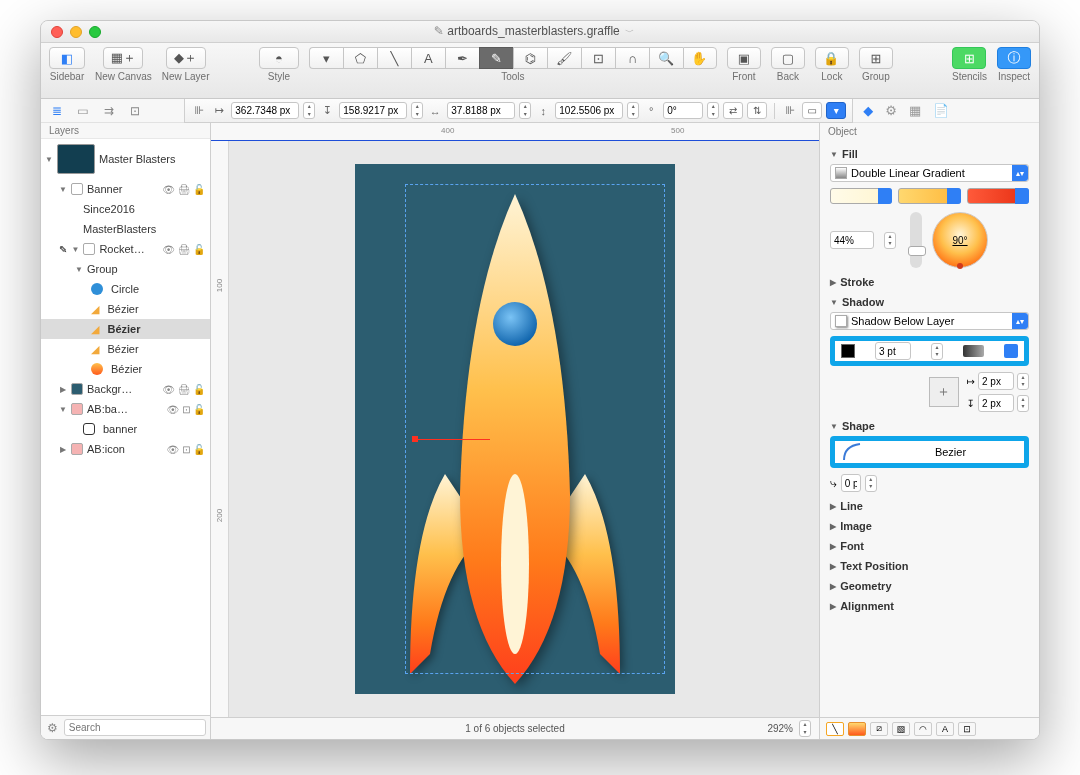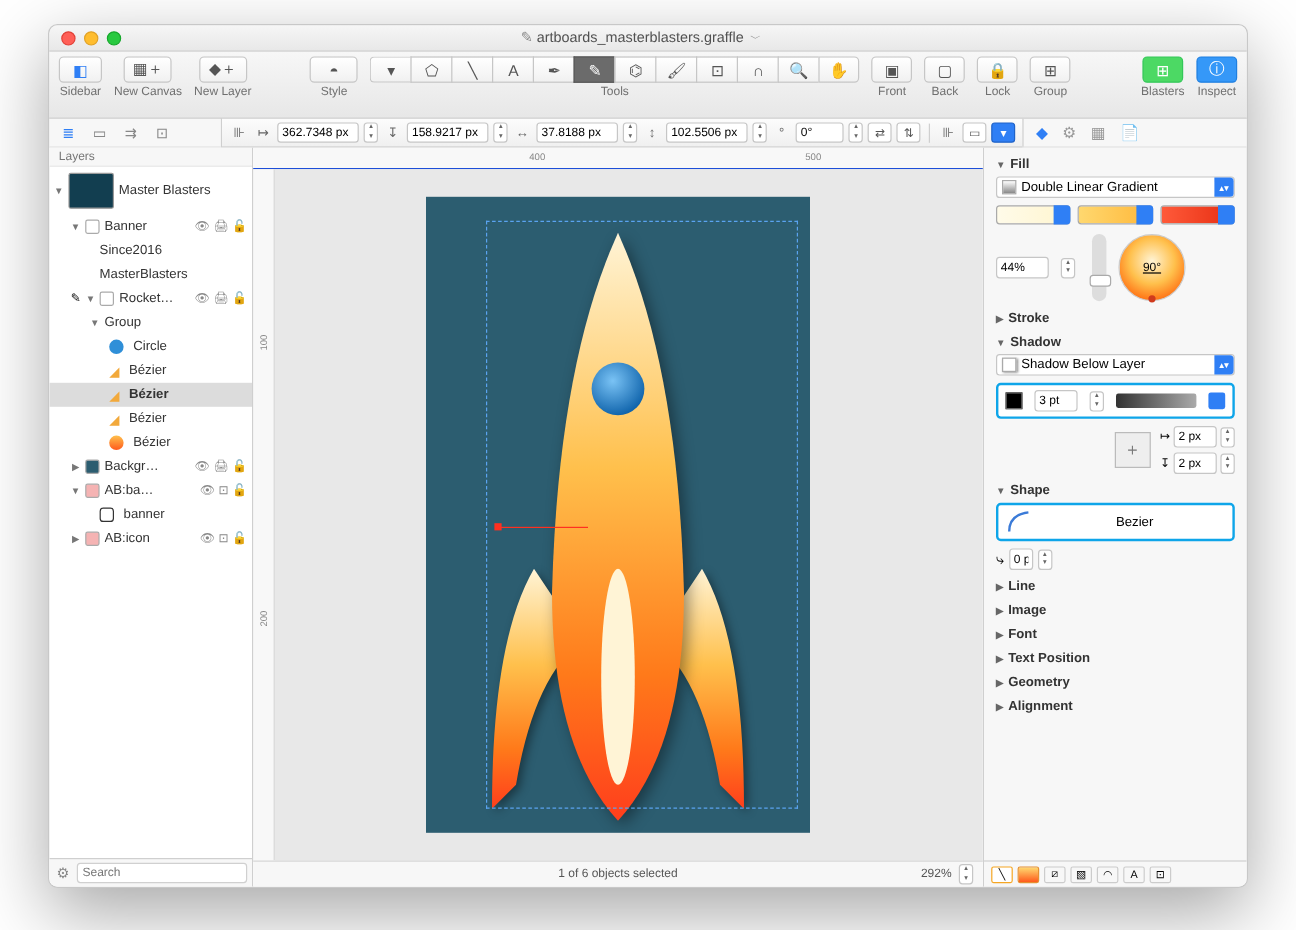--- a/index.html
+++ b/index.html
@@ -69,21 +69,21 @@
 .sect-content { padding-top: 4px; }
 .select-like { height: 18px; border: 1px solid #c6c6c6; border-radius: 3px; background: #fff; display: flex; align-items: center; padding: 0 4px; font-size: 11px; position: relative; }
 .select-like .selcap { position: absolute; right: 0; top: 0; height: 100%; width: 16px; background: #2f7ff5; border-radius: 0 3px 3px 0; color: #fff; font-size: 8px; display: flex; flex-direction: column; justify-content: center; align-items: center; }
 .swatch-row { display: flex; gap: 6px; margin-top: 6px; }
 .swatch { flex: 1; height: 16px; border: 1px solid #aaa; border-radius: 3px; position: relative; }
 .swatch .scap { position: absolute; right: -1px; top: -1px; height: 16px; width: 14px; background: #2f7ff5; border-radius: 0 3px 3px 0; }
 .angle-area { display: flex; align-items: center; gap: 10px; margin-top: 8px; }
 .angle-wheel { width: 56px; height: 56px; border-radius: 50%; background: radial-gradient(circle at 50% 40%, #fff4d6, #ffc04c 45%, #ff7a1a 75%, #ff3e1c); border: 1px solid #ccc; display: flex; align-items: center; justify-content: center; font-size: 10px; position: relative; text-decoration: underline; }
 .angle-wheel::after { content: ''; position: absolute; bottom: -2px; left: 50%; width: 6px; height: 6px; background: #d03a1c; border-radius: 50%; transform: translateX(-50%); }
 .num-input { width: 44px; height: 18px; border: 1px solid #c6c6c6; border-radius: 3px; font-size: 10px; padding: 0 3px; background: #fff; }
-.shape-well { height: 30px; border: 2px solid #0ea5e9; border-radius: 4px; background: #fff; display: flex; align-items: center; padding: 0 6px; gap: 10px; }
+.shape-well { height: 30px; border: 5px solid #0ea5e9; border-radius: 4px; background: #fff; display: flex; align-items: center; padding: 0 6px; gap: 20px; }
 .gradient-bar { flex: 1; height: 12px; background: linear-gradient(to right, #333, #aaa); border-radius: 2px; }
 .offset-grid { display: flex; gap: 8px; margin-top: 6px; align-items: center; }
 .crosshair { width: 30px; height: 30px; border: 1px solid #bbb; background: #eee; display: flex; align-items: center; justify-content: center; font-size: 14px; color: #777; }
 .insp-footer { height: 22px; border-top: 1px solid #cfcfcf; display: flex; align-items: center; padding: 0 6px; gap: 4px; background: #f7f7f7; }
 .insp-footer .fb { width: 18px; height: 14px; border: 1px solid #ccc; border-radius: 2px; font-size: 9px; display: inline-flex; align-items: center; justify-content: center; }
 .vslider { width: 12px; height: 56px; background: #ddd; border-radius: 6px; position: relative; margin-left: 4px; }
 .vslider::after { content: ''; position: absolute; left: -2px; top: 34px; width: 16px; height: 8px; background: #fff; border: 1px solid #aaa; border-radius: 3px; }
 svg.rocket { position: absolute; left: 0; top: 0; }
 </style>
 </head>
@@ -153,21 +153,21 @@
         <div class="tool-btn">🔒</div>
         <div class="tool-label">Lock</div>
       </div>
     <div class="tool-group">
         <div class="tool-btn">⊞</div>
         <div class="tool-label">Group</div>
       </div>
     <div class="spacer" style="flex:0.4"></div>
     <div class="tool-group">
         <div class="tool-btn green">⊞</div>
-        <div class="tool-label">Blasters</div>
+        <div class="tool-label">Stencils</div>
       </div>
     <div class="tool-group">
         <div class="tool-btn blue">ⓘ</div>
         <div class="tool-label">Inspect</div>
       </div>
   </div>
 
   <div style="display:flex;">
     <div style="width:170px;border-right:1px solid #cfcfcf;background:#f7f7f7">
       <div class="sidebar-tabs">
@@ -368,20 +368,21 @@
         <span style="margin:0 auto">1 of 6 objects selected</span>
         <span style="position:absolute;right:26px">292%</span>
         <div class="stepper" style="position:absolute;right:8px">
             <div>▴</div>
             <div>▾</div>
           </div>
       </div>
     </div>
 
     <div class="inspector">
+      <div class="insp-hdr">Object</div>
       <div class="insp-body">
         <div class="sect">
           <div class="sect-title">
               <span class="tri">▼</span>
               <span>Fill</span>
             </div>
           <div class="sect-content">
             <div class="select-like">
               <span style="width:12px;height:12px;background:linear-gradient(#fff,#888);margin-right:4px;border:1px solid #aaa"></span>
               <span>Double Linear Gradient</span>

